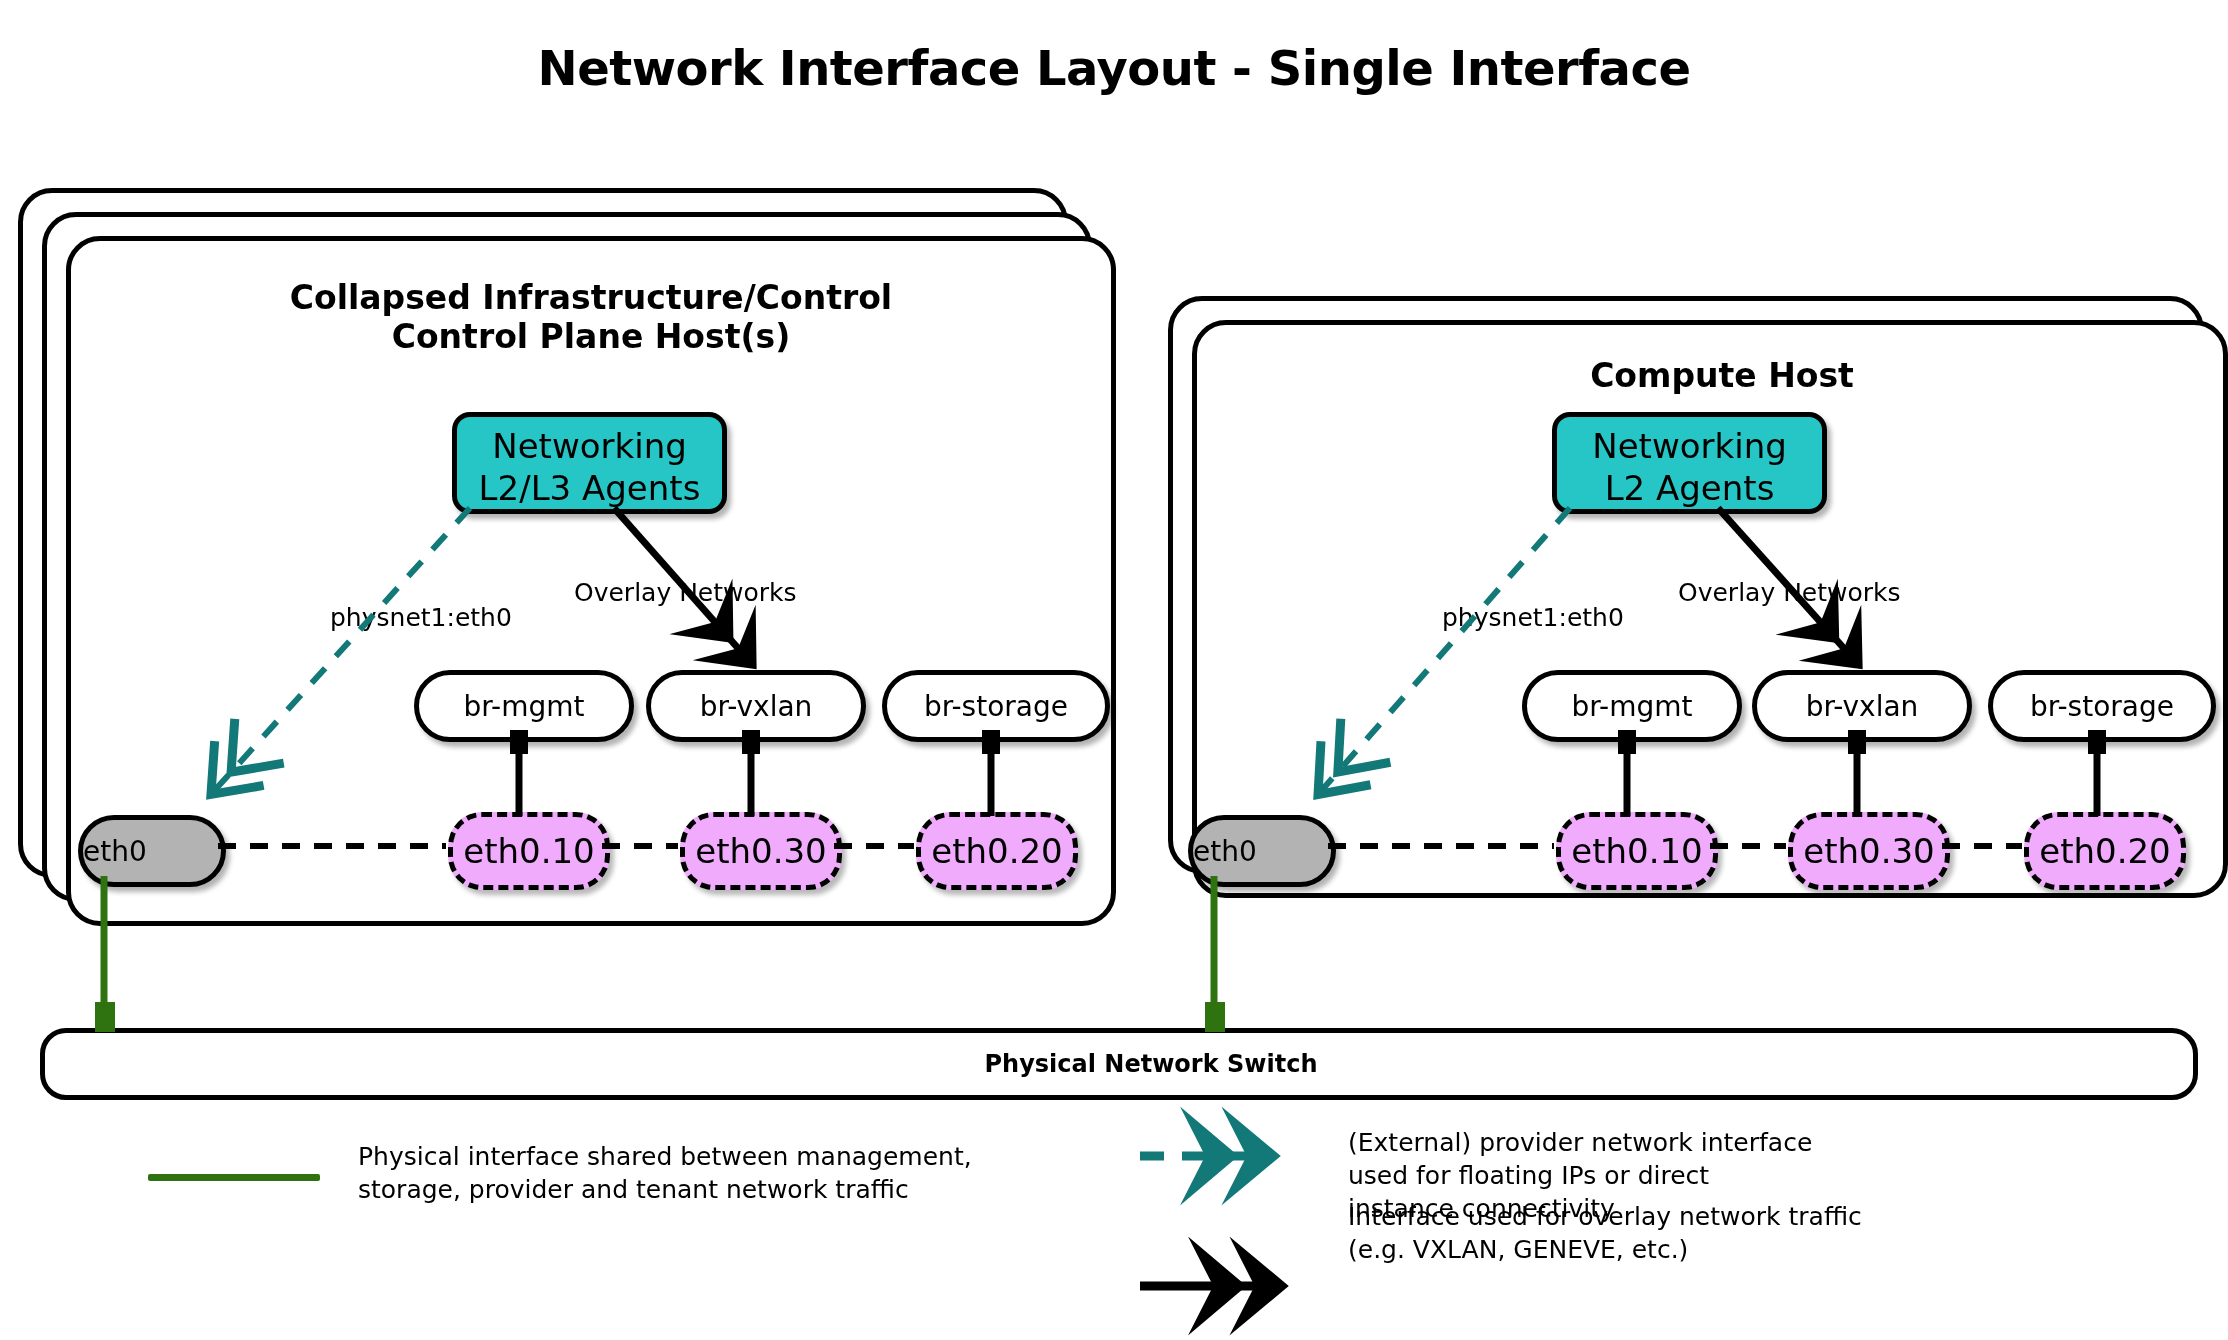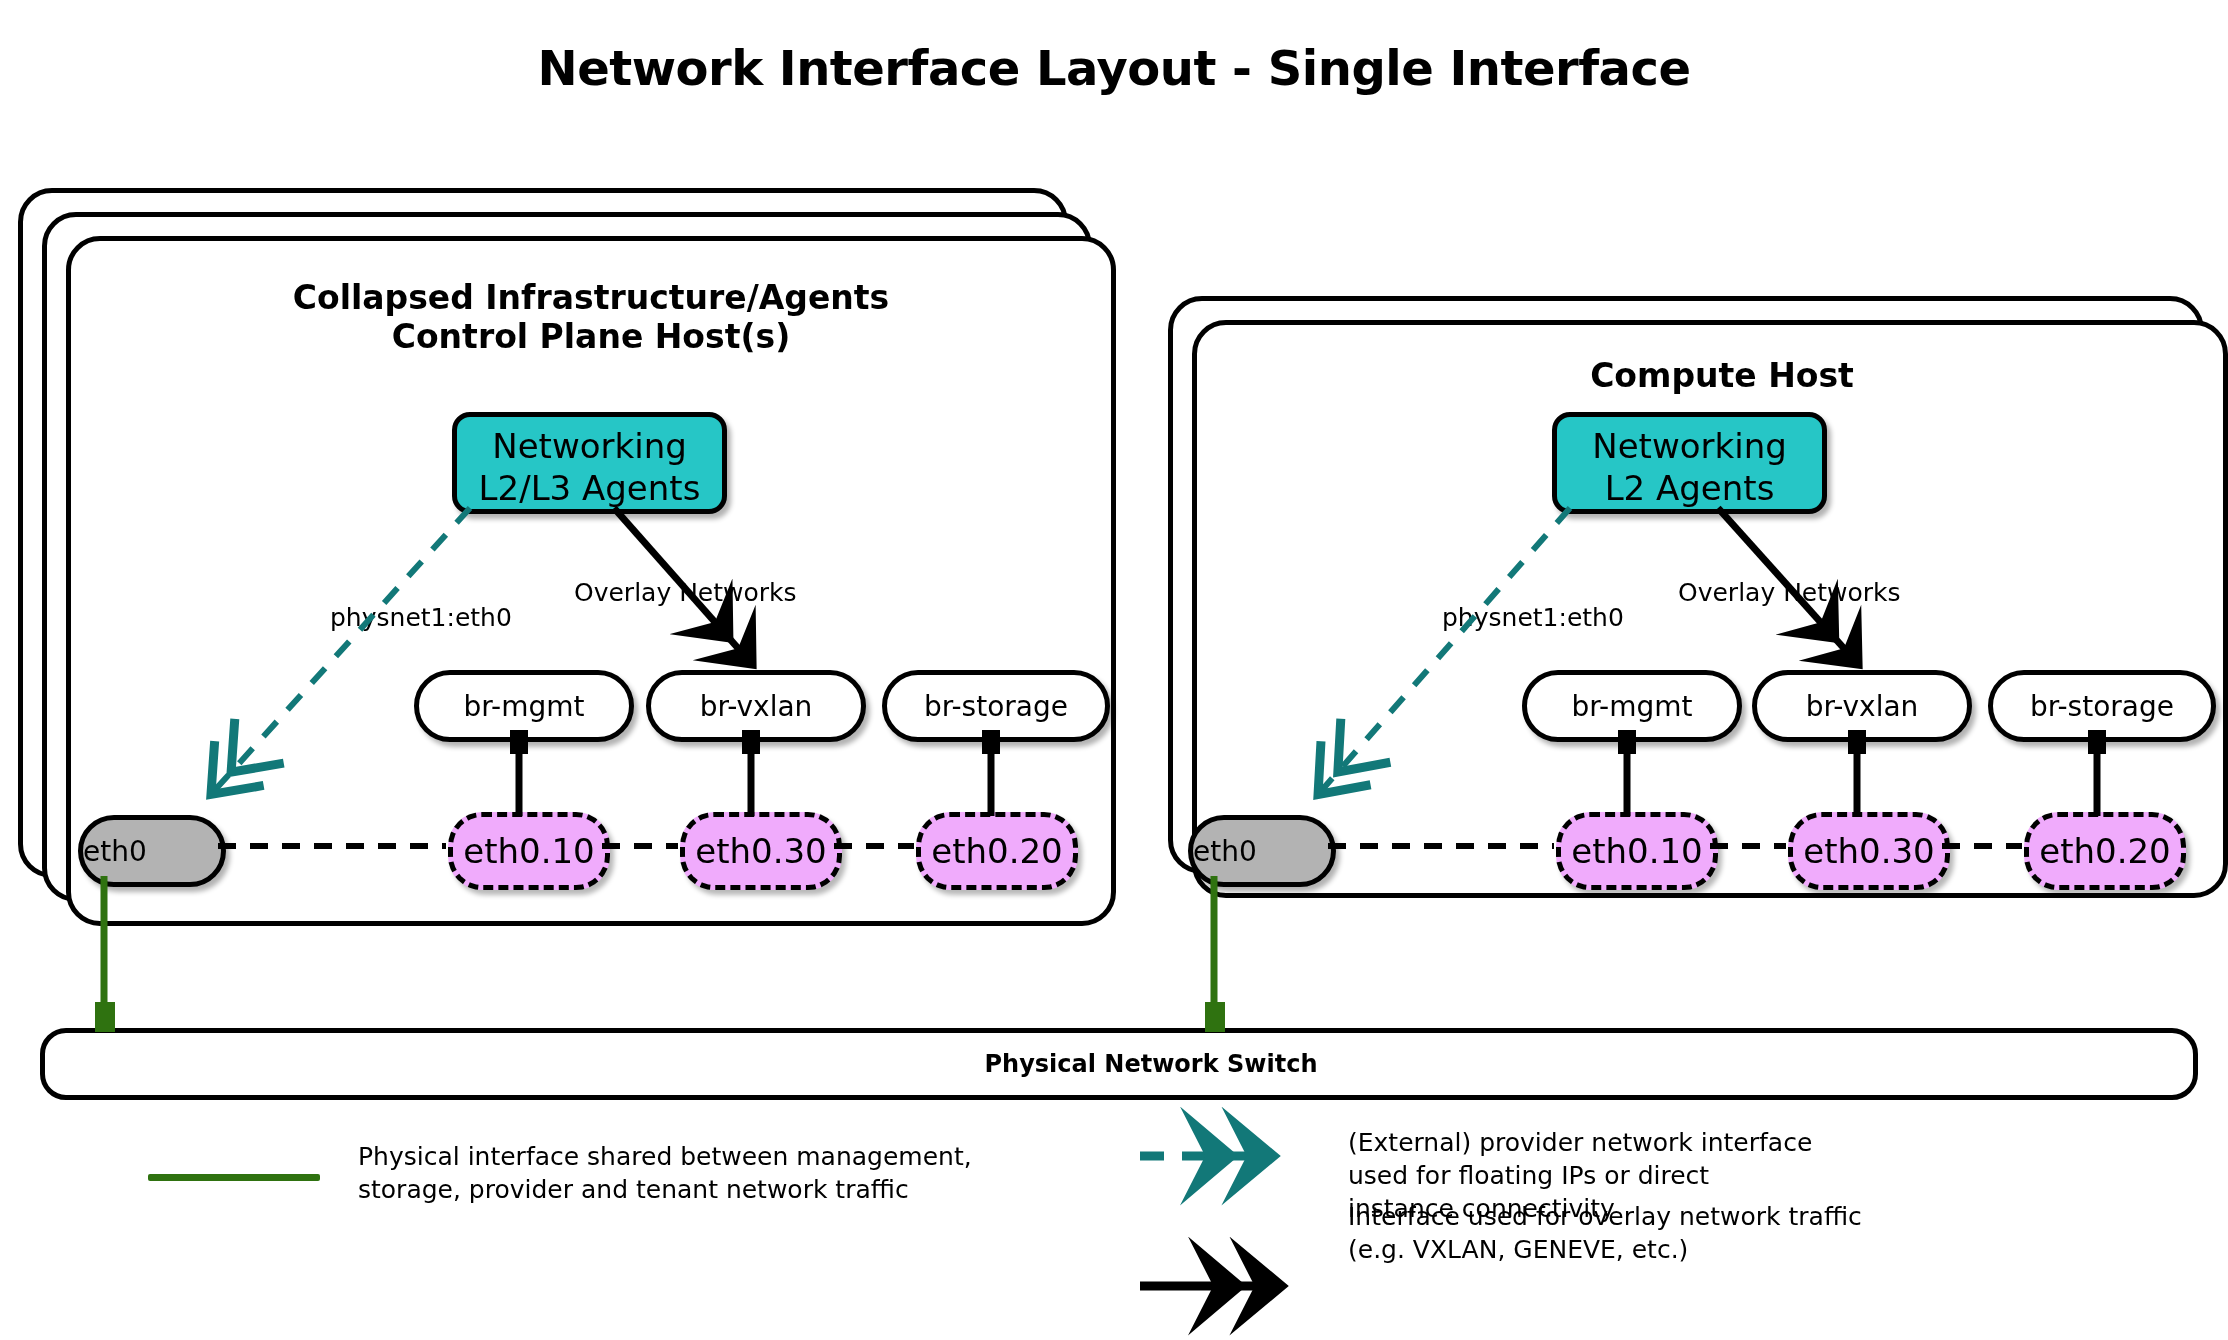--- a/index.html
+++ b/index.html
@@ -80,21 +80,21 @@
 
 <div id="root">
 
   <div class="abs" id="page-title">Network Interface Layout - Single Interface</div>
 
   <div class="host-stack" style="left:18px;top:188px;width:1090px;height:740px;">
     <div class="stack-layer" style="left:0px;top:0px;width:1040px;height:680px;"></div>
     <div class="stack-layer" style="left:24px;top:24px;width:1040px;height:680px;"></div>
     <div class="host-card" style="left:48px;top:48px;width:1040px;height:680px;">
       <div class="host-title" style="left:0;top:38px;">
-        <div>Collapsed Infrastructure/Agents</div>
+        <div>Collapsed Infrastructure/Control</div>
         <div>Control Plane Host(s)</div>
       </div>
     </div>
   </div>
 
   <div class="agents-box" style="left:452px;top:412px;width:265px;height:92px;background:#26c6c6;">
     <div>
       <div>Networking</div>
       <div>L2/L3 Agents</div>
     </div>

